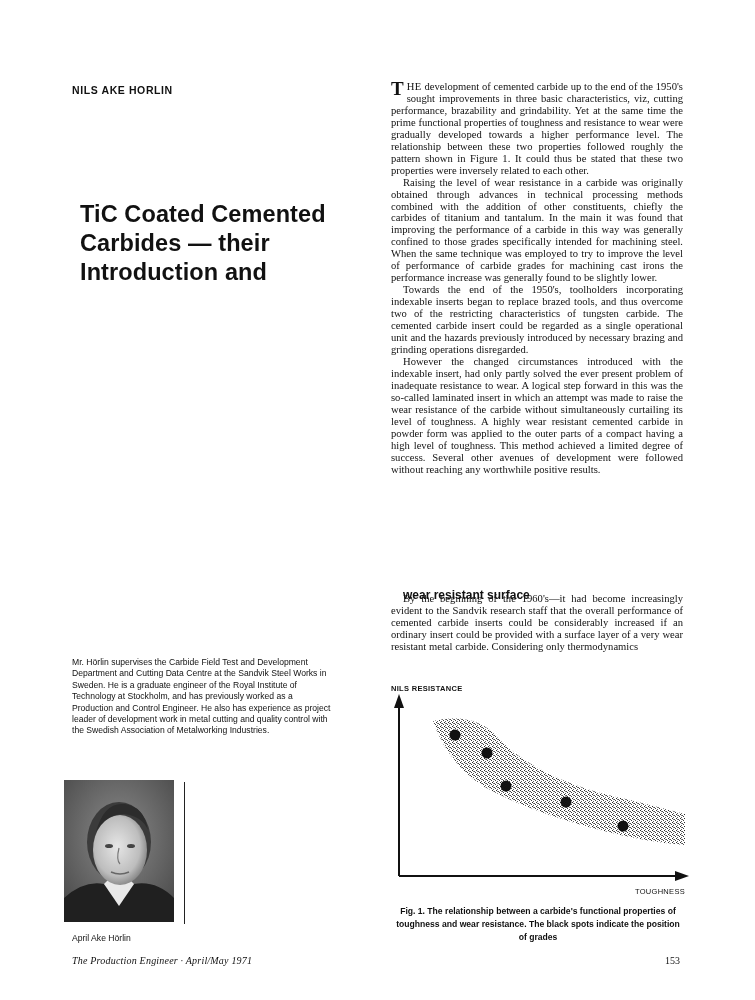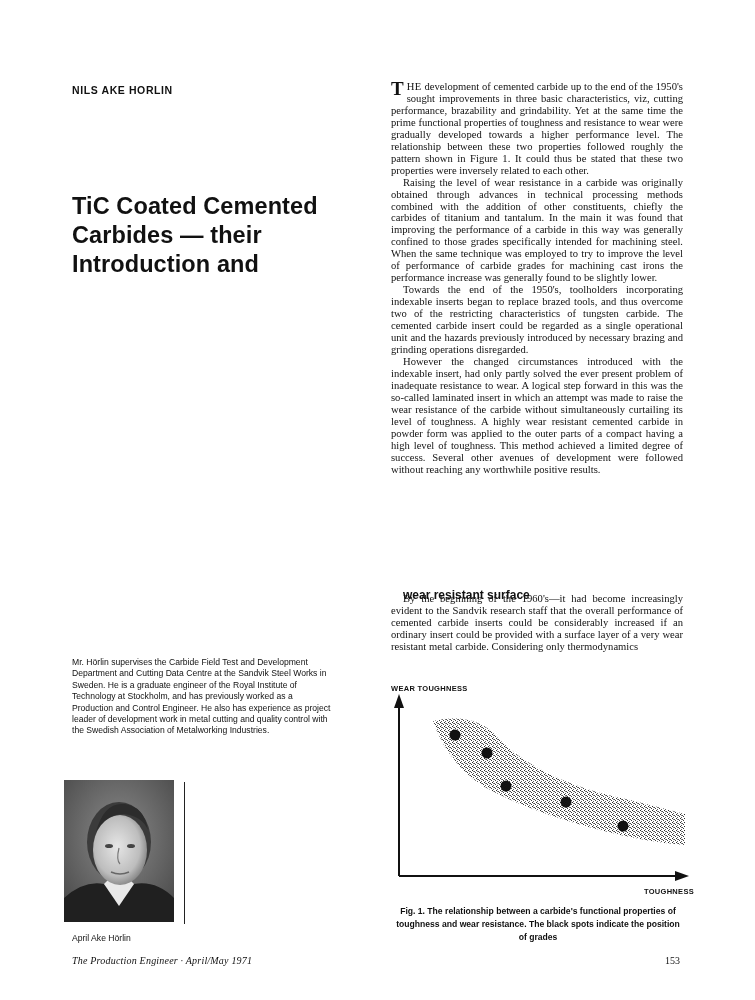--- a/index.html
+++ b/index.html
@@ -1,39 +1,39 @@
 <!DOCTYPE html>
 <html><head>
 <meta charset="utf-8">
 <style>
   html, body { margin:0; padding:0; background:#ffffff; }
   body { width:755px; height:1000px; position:relative; overflow:hidden; color:#111; }
   .sans { font-family: "Liberation Sans", "DejaVu Sans", sans-serif; }
   .serif { font-family: "Liberation Serif", "DejaVu Serif", serif; }
 
   #author { position:absolute; left:72px; top:84px; font-size:10.5px; font-weight:bold; letter-spacing:0.6px; }
-  #title { position:absolute; left:72px; top:192px; width:290px; font-size:23.5px; font-weight:bold; line-height:29px; letter-spacing:0.1px; margin:0; }
+  #title { position:absolute; left:72px; top:192px; width:290px; font-size:23.5px; font-weight:bold; line-height:29px; letter-spacing:0.1px; margin:8px; }
 
   #bio { position:absolute; left:72px; top:657px; width:262px; font-size:8.6px; line-height:11.4px; }
   #photo { position:absolute; left:64px; top:780px; width:110px; height:142px; background:#333; overflow:hidden; }
   #photo-caption { position:absolute; left:72px; top:933px; font-size:8.6px; }
   #photo-rule { position:absolute; left:184px; top:782px; width:1px; height:142px; background:#222; }
 
   #body-col { position:absolute; left:391px; top:81px; width:292px; font-size:10.6px; line-height:11.95px; text-align:justify; }
   #body-col p { margin:0; text-indent:12px; hyphens:manual; }
   #body-col p.first { text-indent:0; }
   .dropcap { font-size:19px; font-weight:bold; line-height:12px; float:left; margin:2px 3px 0 0; }
   .first-word { letter-spacing:0.5px; }
   #section-heading { position:absolute; left:391px; top:576px; font-size:12px; font-weight:bold; margin:12px; }
   #section-text { position:absolute; left:391px; top:593px; width:292px; font-size:10.6px; line-height:11.95px; text-align:justify; }
   #section-text p { margin:0; text-indent:12px; }
 
   #figure { position:absolute; left:375px; top:684px; width:320px; height:215px; }
   #fig-ylabel { position:absolute; left:16px; top:0px; font-size:7.5px; font-weight:bold; letter-spacing:0.3px; }
-  #fig-xlabel { position:absolute; right:1px; top:203px; font-size:7.5px; font-weight:bold; letter-spacing:0.3px; }
+  #fig-xlabel { position:absolute; right:10px; top:203px; font-size:7.5px; font-weight:normal; letter-spacing:0.3px; }
   #fig-caption { position:absolute; left:394px; top:905px; width:288px; font-size:8.6px; font-weight:bold; line-height:13px; text-align:center; }
 
   #footer-journal { position:absolute; left:72px; top:955px; font-size:10px; font-style:italic; letter-spacing:0.2px; }
   #footer-page { position:absolute; left:665px; top:955px; font-size:10px; }
 </style>
 </head>
 <body>
 
 <div id="author" class="sans">NILS AKE HORLIN</div>
 
@@ -79,21 +79,21 @@
   <p>Towards the end of the 1950's, toolholders incorporating indexable inserts began to replace brazed tools, and thus overcome two of the restricting characteristics of tungsten carbide. The cemented carbide insert could be regarded as a single operational unit and the hazards previously introduced by necessary brazing and grinding operations disregarded.</p>
   <p>However the changed circumstances introduced with the indexable insert, had only partly solved the ever present problem of inadequate resistance to wear. A logical step forward in this was the so-called laminated insert in which an attempt was made to raise the wear resistance of the carbide without simultaneously curtailing its level of toughness. A highly wear resistant cemented carbide in powder form was applied to the outer parts of a compact having a high level of toughness. This method achieved a limited degree of success. Several other avenues of development were followed without reaching any worthwhile positive results.</p>
 </div>
 
 <h2 id="section-heading" class="sans">wear resistant surface</h2>
 <div id="section-text" class="serif">
   <p>By the beginning of the 1960's—it had become increasingly evident to the Sandvik research staff that the overall performance of cemented carbide inserts could be considerably increased if an ordinary insert could be provided with a surface layer of a very wear resistant metal carbide. Considering only thermodynamics</p>
 </div>
 
 <div id="figure">
-  <div id="fig-ylabel" class="sans">WEAR TOUGHNESS</div>
+  <div id="fig-ylabel" class="sans">NILS RESISTANCE</div>
   <svg width="320" height="205" viewBox="0 0 320 205" style="position:absolute;left:0;top:8px;">
     <defs>
       <pattern id="stipple" width="4" height="4" patternUnits="userSpaceOnUse">
         <rect width="4" height="4" fill="#ffffff"></rect>
         <rect x="0" y="0" width="1" height="1" fill="#333"></rect>
         <rect x="2" y="1" width="1" height="1" fill="#555"></rect>
         <rect x="1" y="2" width="1" height="1" fill="#222"></rect>
         <rect x="3" y="3" width="1" height="1" fill="#444"></rect>
         <rect x="2" y="3" width="1" height="1" fill="#777"></rect>
       </pattern>

